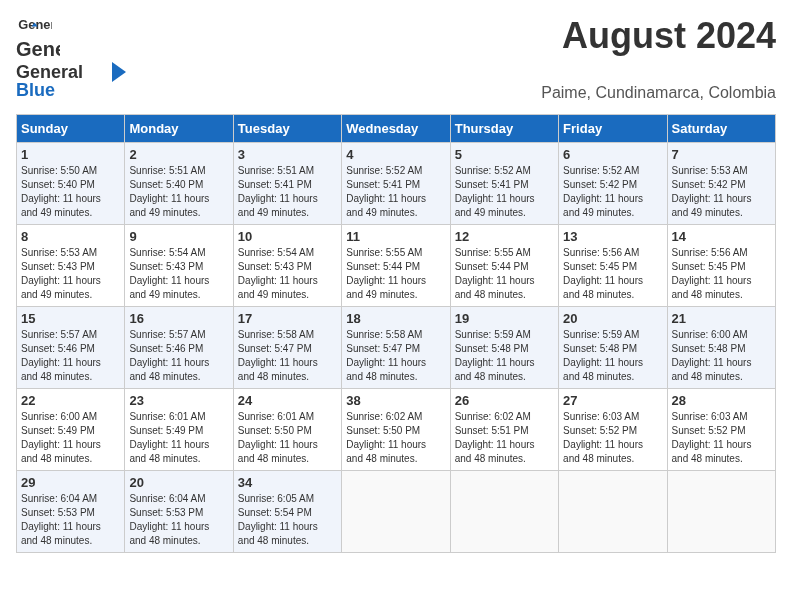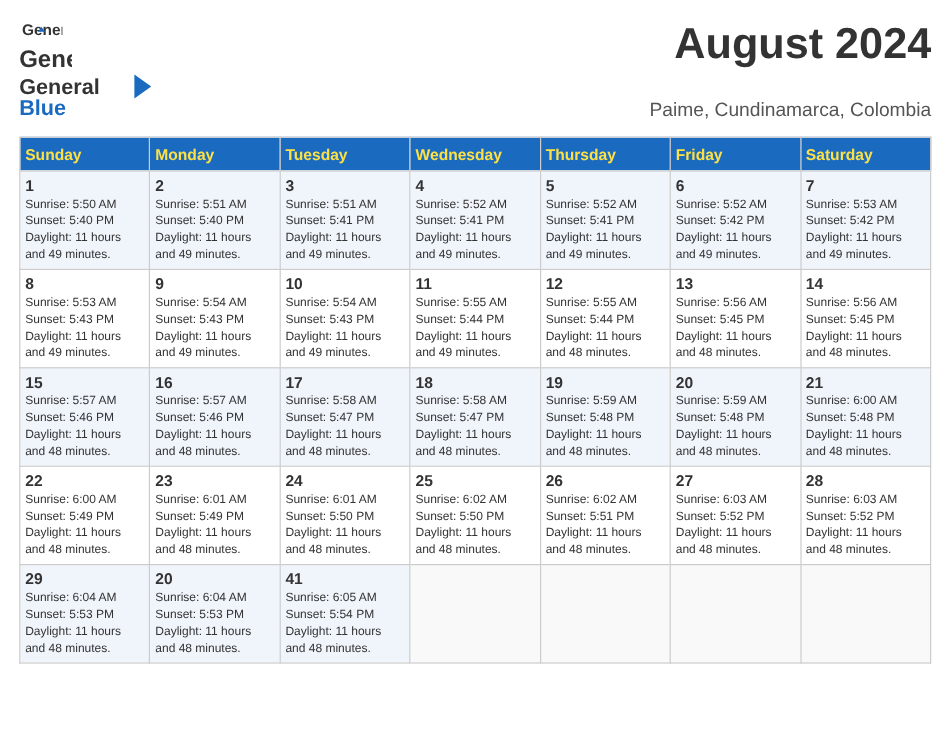--- a/index.html
+++ b/index.html
@@ -45,21 +45,21 @@
       color: #555;
       margin-top: 28px;
     }
     table {
       width: 100%;
       border-collapse: collapse;
       font-size: 11px;
     }
     thead tr th {
       background-color: #1a6bbf;
-      color: #fde047;
+      color: #ffffff;
       padding: 6px 4px;
       text-align: left;
       font-size: 13px;
       font-weight: bold;
       border: 1px solid #ccc;
     }
     tbody tr td {
       vertical-align: top;
       padding: 4px 4px;
       border: 1px solid #ccc;
@@ -349,21 +349,21 @@
         <td>
         <span class="day-number">24</span>
         <div class="day-info">
           Sunrise: 6:01 AM<br>
           Sunset: 5:50 PM<br>
           Daylight: 11 hours<br>
           and 48 minutes.
         </div>
       </td>
         <td>
-        <span class="day-number">25</span>
+        <span class="day-number">38</span>
         <div class="day-info">
           Sunrise: 6:02 AM<br>
           Sunset: 5:50 PM<br>
           Daylight: 11 hours<br>
           and 48 minutes.
         </div>
       </td>
         <td>
         <span class="day-number">26</span>
         <div class="day-info">
@@ -405,21 +405,21 @@
         <td>
         <span class="day-number">20</span>
         <div class="day-info">
           Sunrise: 6:04 AM<br>
           Sunset: 5:53 PM<br>
           Daylight: 11 hours<br>
           and 48 minutes.
         </div>
       </td>
         <td>
-        <span class="day-number">41</span>
+        <span class="day-number">34</span>
         <div class="day-info">
           Sunrise: 6:05 AM<br>
           Sunset: 5:54 PM<br>
           Daylight: 11 hours<br>
           and 48 minutes.
         </div>
       </td>
         <td class="empty-cell"></td>
         <td class="empty-cell"></td>
         <td class="empty-cell"></td>

